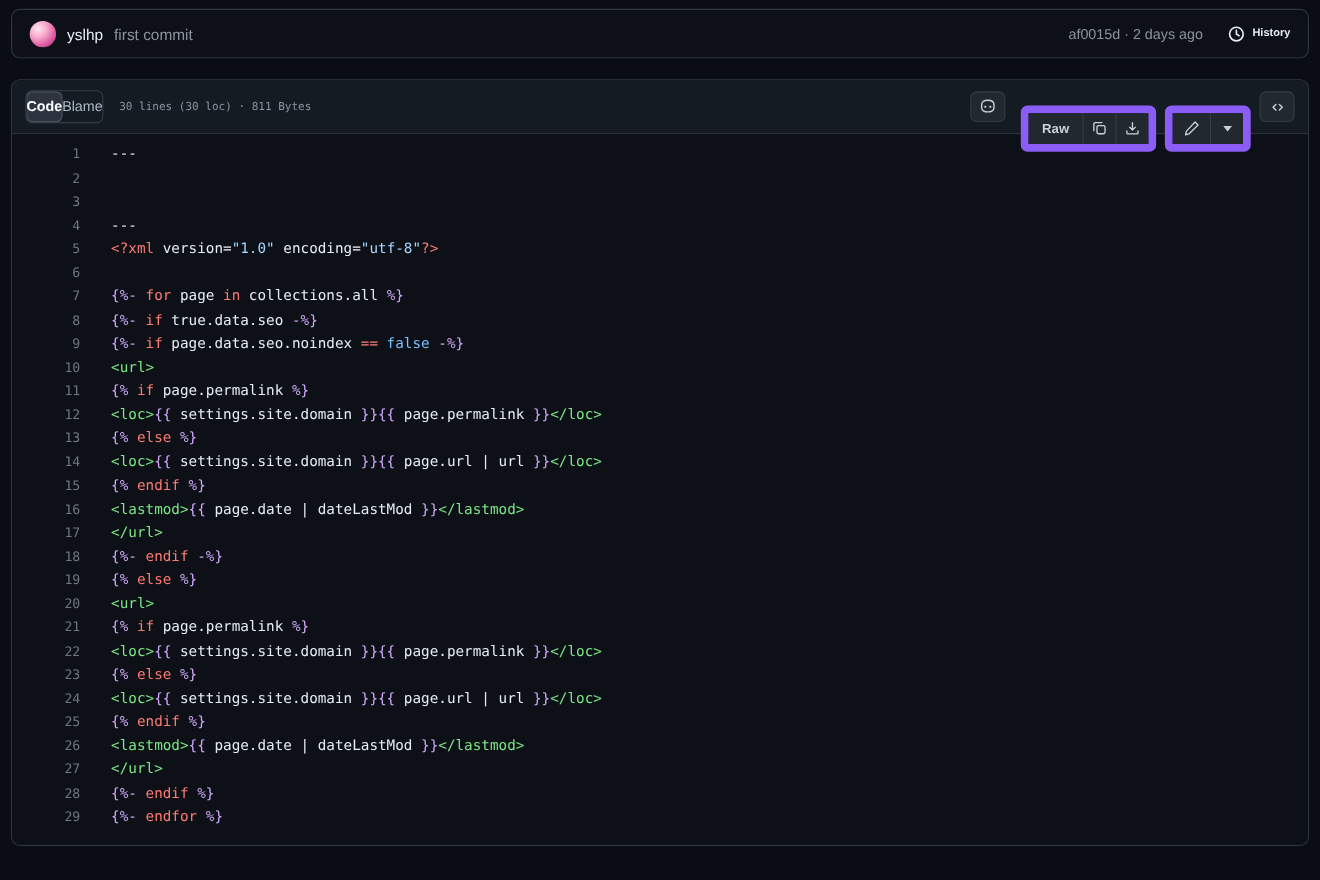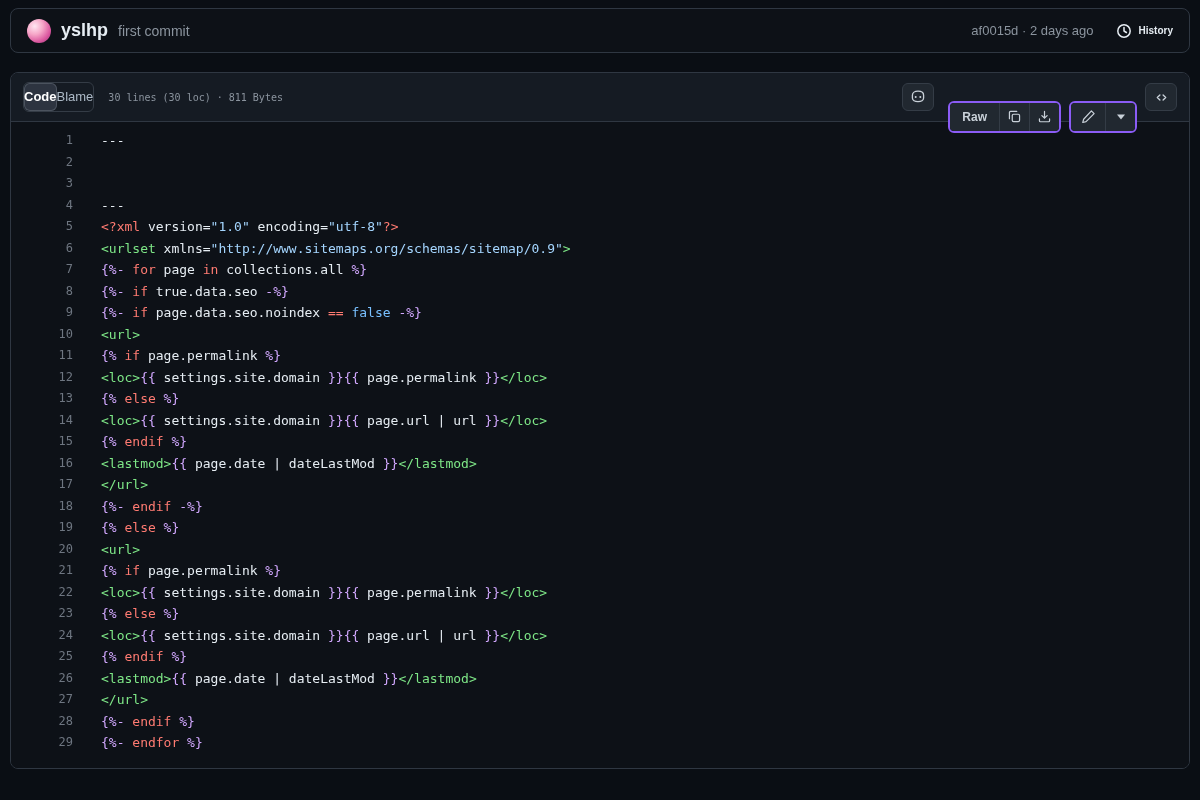--- a/index.html
+++ b/index.html
@@ -18,21 +18,21 @@
     border-radius:8px;
     background:#0d1117;
     display:flex; align-items:center;
     padding:0 16px; gap:10px;
   }
   .avatar {
     width:24px; height:24px; border-radius:50%;
     background:radial-gradient(circle at 32% 30%, #ffe6f2 0%, #f6a7c8 35%, #db579f 68%, #8e3274 100%);
     flex:0 0 auto; cursor:pointer;
   }
-  .user { font-weight:700; font-size:18px; color:#e6edf3; cursor:pointer; }
+  .user { font-weight:400; font-size:14px; color:#e6edf3; cursor:pointer; }
   .msg { color:#8b949e; font-size:14px; cursor:pointer; }
   .spacer { flex:1; }
   .sha-time { color:#8b949e; font-size:13px; }
   .history-btn {
     display:flex; align-items:center; gap:7px;
     background:none; border:none; cursor:pointer;
     color:#e6edf3; font-weight:600; font-size:10px;
     margin-left:12px; font-family:inherit;
   }
   .history-btn svg { display:block; }
@@ -73,21 +73,21 @@
     font-size:10px; color:#8b949e;
   }
   .actions { margin-left:auto; display:flex; align-items:center; gap:8px; }
   .btn {
     height:28px; min-width:30px;
     display:flex; align-items:center; justify-content:center;
     background:#212830; border:1px solid #343c46; border-radius:6px;
     color:#c9d1d9; cursor:pointer; font-family:inherit;
   }
   .btn svg { display:block; }
-  .btn-group { display:flex; border:2px solid #8b5cf6; border-radius:6px; overflow:hidden;margin-top:39px; }
+  .btn-group { display:flex; border:7px solid #8b5cf6; border-radius:6px; overflow:hidden;margin-top:39px; }
   .btn-group .btn { border:none; border-radius:0; border-left:1px solid #343c46; }
   .btn-group .btn:first-child { border-left:none; }
   .btn-raw { padding:0 12px; font-size:12px; font-weight:600; }
   .btn-copilot { margin-right:6px; }
 
   
   .code {
     padding:8px 0 14px;
     font-family:"DejaVu Sans Mono","Liberation Mono",monospace;
     font-size:13px;
@@ -191,21 +191,21 @@
 
       </div>
     </div>
 
     <div class="code">
         <div class="code-line"><span class="line-num">1</span><span class="line-content"><span class="tok-pln">---</span></span></div>
         <div class="code-line"><span class="line-num">2</span></div>
         <div class="code-line"><span class="line-num">3</span></div>
         <div class="code-line"><span class="line-num">4</span><span class="line-content"><span class="tok-pln">---</span></span></div>
         <div class="code-line"><span class="line-num">5</span><span class="line-content"><span class="tok-red">&lt;?xml</span><span class="tok-pln"> version=</span><span class="tok-str">"1.0"</span><span class="tok-pln"> encoding=</span><span class="tok-str">"utf-8"</span><span class="tok-red">?&gt;</span></span></div>
-        <div class="code-line"><span class="line-num">6</span><span class="line-content"><span class="tok-grn">&lt;urlset</span><span class="tok-pln"> xmlns=</span><span class="tok-str">"http://www.sitemaps.org/schemas/sitemap/0.9"</span><span class="tok-grn">&gt;</span></span></div>
+        <div class="code-line"><span class="line-num">6</span></div>
         <div class="code-line"><span class="line-num">7</span><span class="line-content"><span class="tok-pur">{%-</span><span class="tok-red"> for</span><span class="tok-pln"> page</span><span class="tok-red"> in</span><span class="tok-pln"> collections.all</span><span class="tok-pur"> %}</span></span></div>
         <div class="code-line"><span class="line-num">8</span><span class="line-content"><span class="tok-pur">{%-</span><span class="tok-red"> if</span><span class="tok-pln"> true.data.seo</span><span class="tok-pur"> -%}</span></span></div>
         <div class="code-line"><span class="line-num">9</span><span class="line-content"><span class="tok-pur">{%-</span><span class="tok-red"> if</span><span class="tok-pln"> page.data.seo.noindex</span><span class="tok-red"> ==</span><span class="tok-cst"> false</span><span class="tok-pur"> -%}</span></span></div>
         <div class="code-line"><span class="line-num">10</span><span class="line-content"><span class="tok-grn">&lt;url&gt;</span></span></div>
         <div class="code-line"><span class="line-num">11</span><span class="line-content"><span class="tok-pur">{%</span><span class="tok-red"> if</span><span class="tok-pln"> page.permalink</span><span class="tok-pur"> %}</span></span></div>
         <div class="code-line"><span class="line-num">12</span><span class="line-content"><span class="tok-grn">&lt;loc&gt;</span><span class="tok-pur">{{</span><span class="tok-pln"> settings.site.domain </span><span class="tok-pur">}}</span><span class="tok-pur">{{</span><span class="tok-pln"> page.permalink </span><span class="tok-pur">}}</span><span class="tok-grn">&lt;/loc&gt;</span></span></div>
         <div class="code-line"><span class="line-num">13</span><span class="line-content"><span class="tok-pur">{%</span><span class="tok-red"> else</span><span class="tok-pur"> %}</span></span></div>
         <div class="code-line"><span class="line-num">14</span><span class="line-content"><span class="tok-grn">&lt;loc&gt;</span><span class="tok-pur">{{</span><span class="tok-pln"> settings.site.domain </span><span class="tok-pur">}}</span><span class="tok-pur">{{</span><span class="tok-pln"> page.url | url </span><span class="tok-pur">}}</span><span class="tok-grn">&lt;/loc&gt;</span></span></div>
         <div class="code-line"><span class="line-num">15</span><span class="line-content"><span class="tok-pur">{%</span><span class="tok-red"> endif</span><span class="tok-pur"> %}</span></span></div>
         <div class="code-line"><span class="line-num">16</span><span class="line-content"><span class="tok-grn">&lt;lastmod&gt;</span><span class="tok-pur">{{</span><span class="tok-pln"> page.date | dateLastMod </span><span class="tok-pur">}}</span><span class="tok-grn">&lt;/lastmod&gt;</span></span></div>

